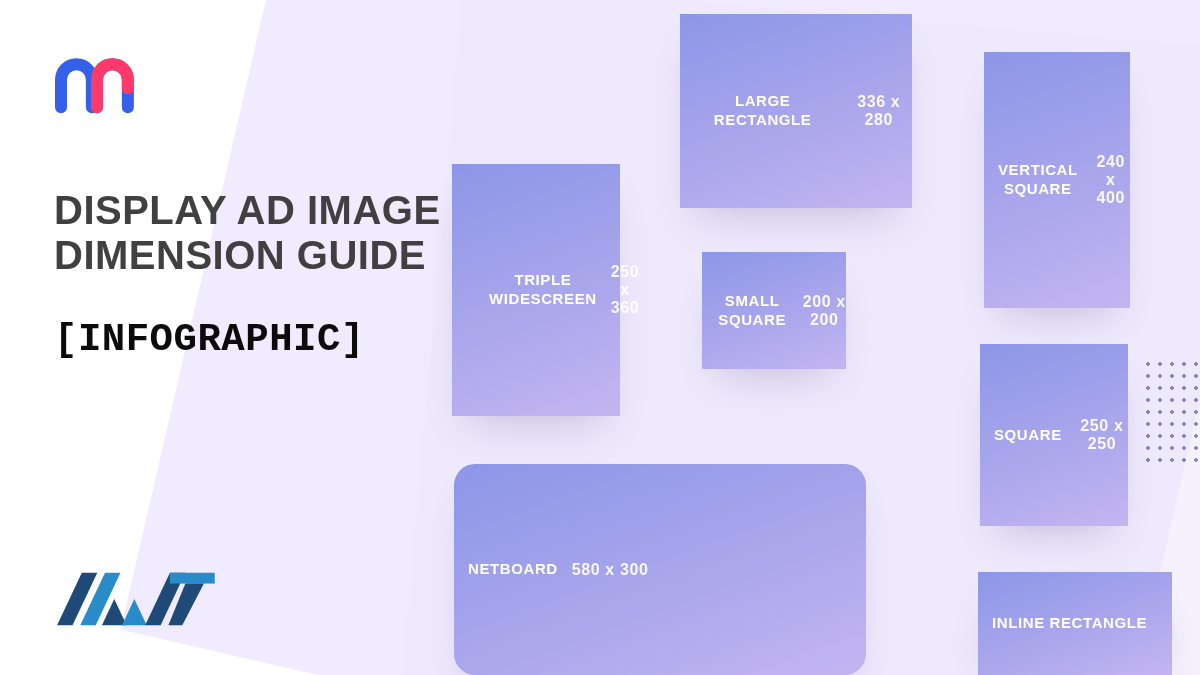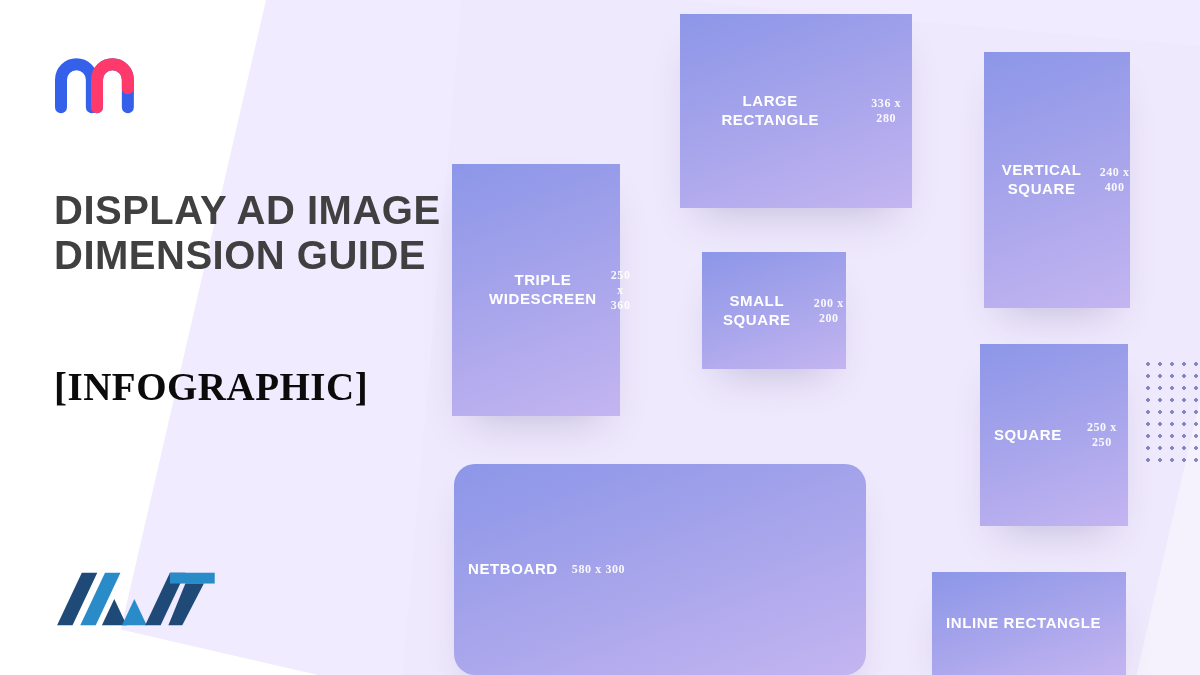--- a/index.html
+++ b/index.html
@@ -39,22 +39,22 @@
     margin-top: 70px;
     font-family: "Arial Narrow", "Helvetica Neue Condensed", Impact, sans-serif;
     font-stretch: condensed;
     font-weight: 800;
     font-size: 40px;
     line-height: 1.12;
     letter-spacing: .5px;
     color: #404040;
   }
   .subhead {
-    margin-top: 86px;
-    font-family: Liberation Serif, serif;
+    margin-top: 40px;
+    font-family: Liberation Mono, monospace;
     font-stretch: condensed;
     font-weight: 800;
     font-size: 39px;
     letter-spacing: .5px;
     color: #0b0b0c;
   }
   .bottom-logo { position: absolute; left: 54px; bottom: 42px; width: 170px; height: 68px; }
 
   
   .tile {
@@ -65,36 +65,35 @@
     text-align: center;
     font-weight: 700;
     letter-spacing: .6px;
   }
   .tile .tname {
     font-size: 15px;
     line-height: 1.25;
     padding: 0 14px;
   }
   .tile .tdim {
-    font-size: 12px;
+    font-size: 16px;
     font-weight: 600;
     opacity: .92;
-    font-family: Liberation Serif, serif;
   }
   .tile .stack {
     display:flex; flex-direction:row; align-items:center;
     width:100%;
   }
 
   .t-triple    { left: 452px; top: 164px; width: 168px; height: 252px; padding-left: 23px; }
   .t-large     { left: 680px; top: 14px;  width: 232px; height: 194px; }
   .t-smallsq   { left: 702px; top: 252px; width: 144px; height: 117px; }
   .t-vertical  { left: 984px; top: 52px;  width: 146px; height: 256px; }
   .t-square    { left: 980px; top: 344px; width: 148px; height: 182px; }
-  .t-inline    { left: 932px; top: 572px; width: 194px; height: 103px; } 
+  .t-inline    { left: 978px; top: 572px; width: 194px; height: 103px; } 
   .t-netboard  { left: 454px; top: 464px; width: 412px; height: 211px; border-radius: 21px; } 
 
   .content-center {
     width:100%; height:100%;
     display:flex; align-items:center; justify-content:center;
   }
 
   
   .dots {
     position:absolute;

